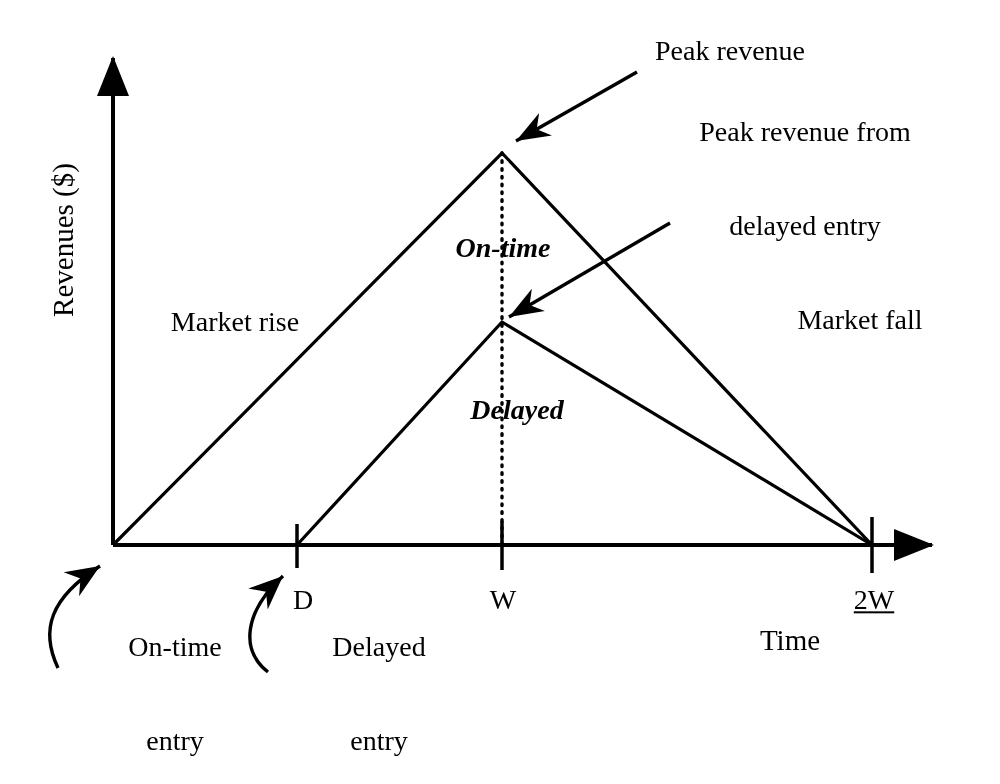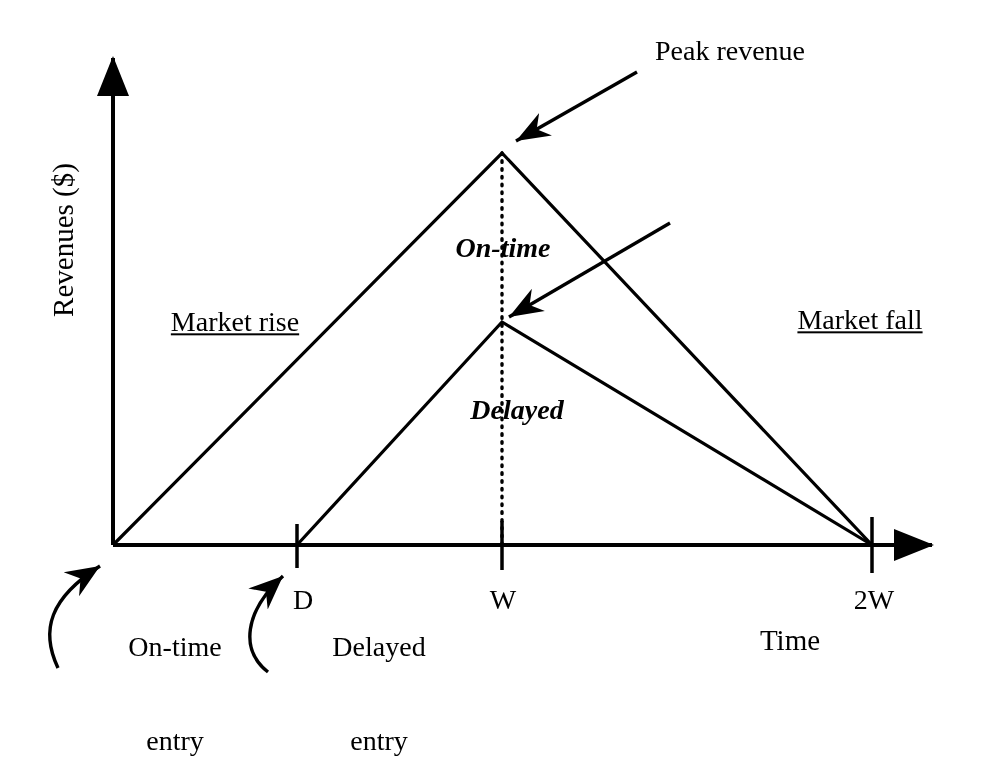--- a/index.html
+++ b/index.html
@@ -29,21 +29,21 @@
     line-height: 1.12;
     color: #000;
   }
   .center { transform: translate(-50%, -50%); text-align: center; }
   .ital { font-style: italic; font-weight: 600; }
   .axis-title {
     font-size: 29px;
   }
   .tick-label { font-size: 28px; }
   .annot { font-size: 28px; }
-  .inline-label { font-size: 28px; text-decoration: underline; }
+  .inline-label { font-size: 28px; }
   .series-label { font-size: 28px; }
   .ylabel-wrap {
     position: absolute;
     transform-origin: 50% 50%;
   }
 </style>
 </head>
 <body>
 
 <div id="stage">
@@ -85,30 +85,34 @@
   </svg>
 
   <div class="ylabel-wrap" style="left:63px; top:240px; width:0; height:0;">
     <div class="lbl axis-title center" style="left:0; top:0; transform: translate(-50%,-50%) rotate(-90deg);">Revenues ($)</div>
   </div>
 
   <div class="lbl axis-title center" style="left:762px; top:640px;margin-left:28px;">Time</div>
 
   <div class="lbl tick-label center" style="left:303px; top:600px;">D</div>
   <div class="lbl tick-label center" style="left:503px; top:600px;">W</div>
-  <div class="lbl tick-label center" style="left:874px; top:600px;">2W</div>
+  <div class="lbl tick-label center" style="left:874px; top:600px;text-decoration:underline;">2W</div>
 
   <div class="lbl inline-label center" style="left:235px; top:322px;">Market rise</div>
   <div class="lbl inline-label center" style="left:812px; top:320px;margin-left:48px;">Market fall</div>
 
   <div class="lbl series-label ital center" style="left:503px; top:248px;">On-time</div>
   <div class="lbl series-label ital center" style="left:517px; top:410px;">Delayed</div>
 
   <div class="lbl annot center" style="left:730px; top:51px;text-align:right;">Peak revenue</div>
 
+  <div class="lbl annot center" style="left:805px; top:178px;">
+    <div>Peak revenue from</div>
+    <div>delayed entry</div>
+  </div>
 
   <div class="lbl annot center" style="left:175px; top:693px;">
     <div>On-time</div>
     <div>entry</div>
   </div>
 
   <div class="lbl annot center" style="left:379px; top:693px;">
     <div>Delayed</div>
     <div>entry</div>
   </div>

